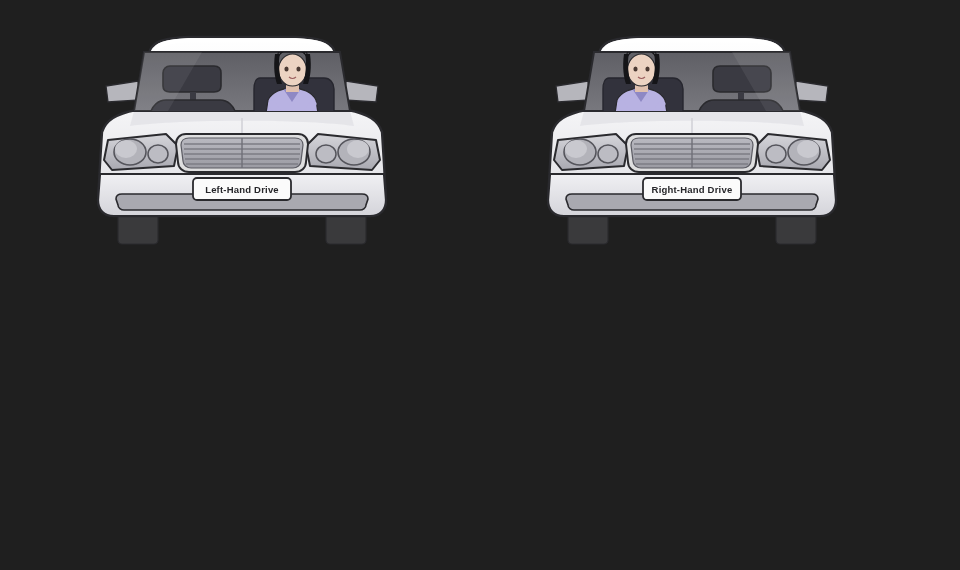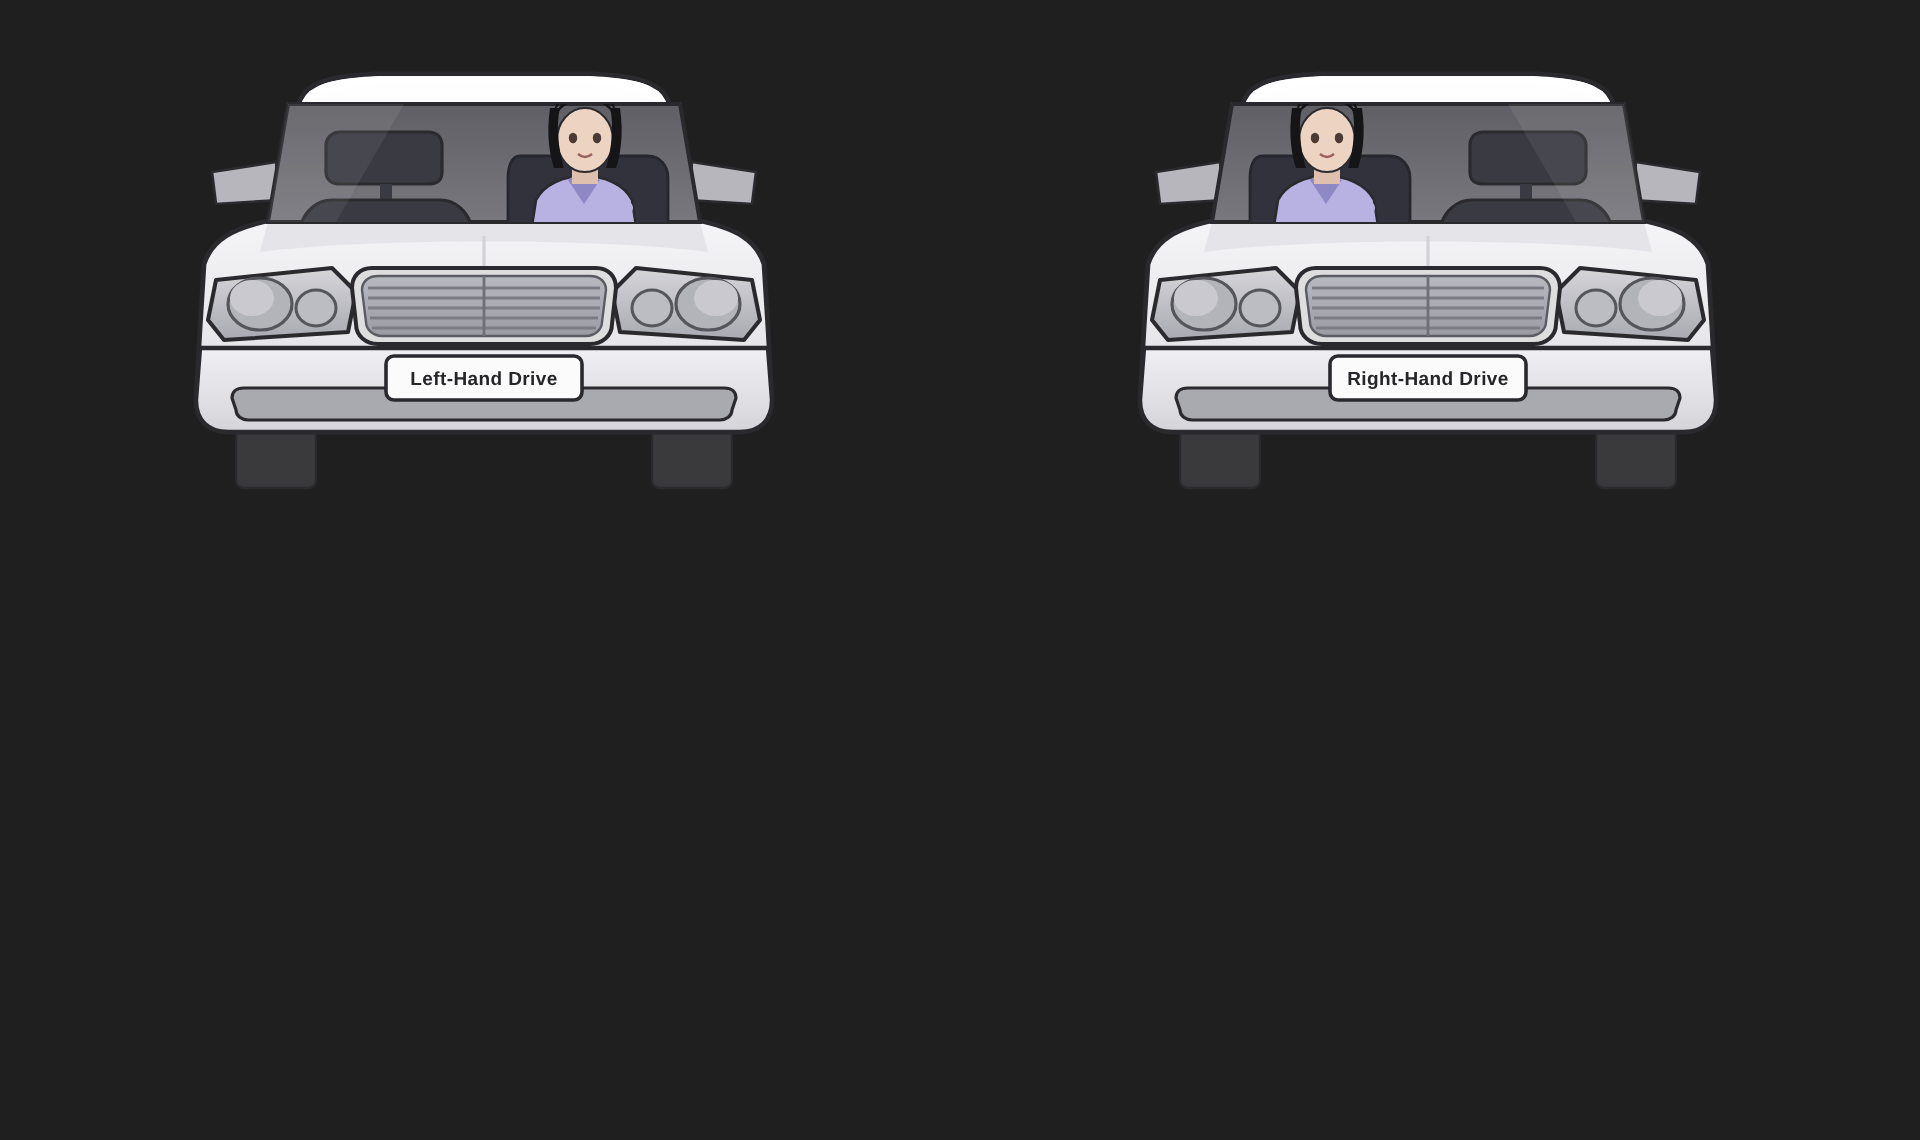--- a/index.html
+++ b/index.html
@@ -22,21 +22,21 @@
   }
 
   
   .car-figure {
     position: absolute;
     top: 14px;
     width: 320px;
     height: 240px;
   }
   .car-figure.lhd { left: 82px; }
-  .car-figure.rhd { left: 554px; text-align: right; }
+  .car-figure.rhd { left: 532px; text-align: right; }
   .car-figure svg { display: block; width: 320px; height: 240px; }
 
   
   .plate-text {
     font-family: "Liberation Sans", sans-serif;
     font-size: 9.5px;
     font-weight: bold;
     fill: #26262a;
     letter-spacing: 0.2px;
   }

